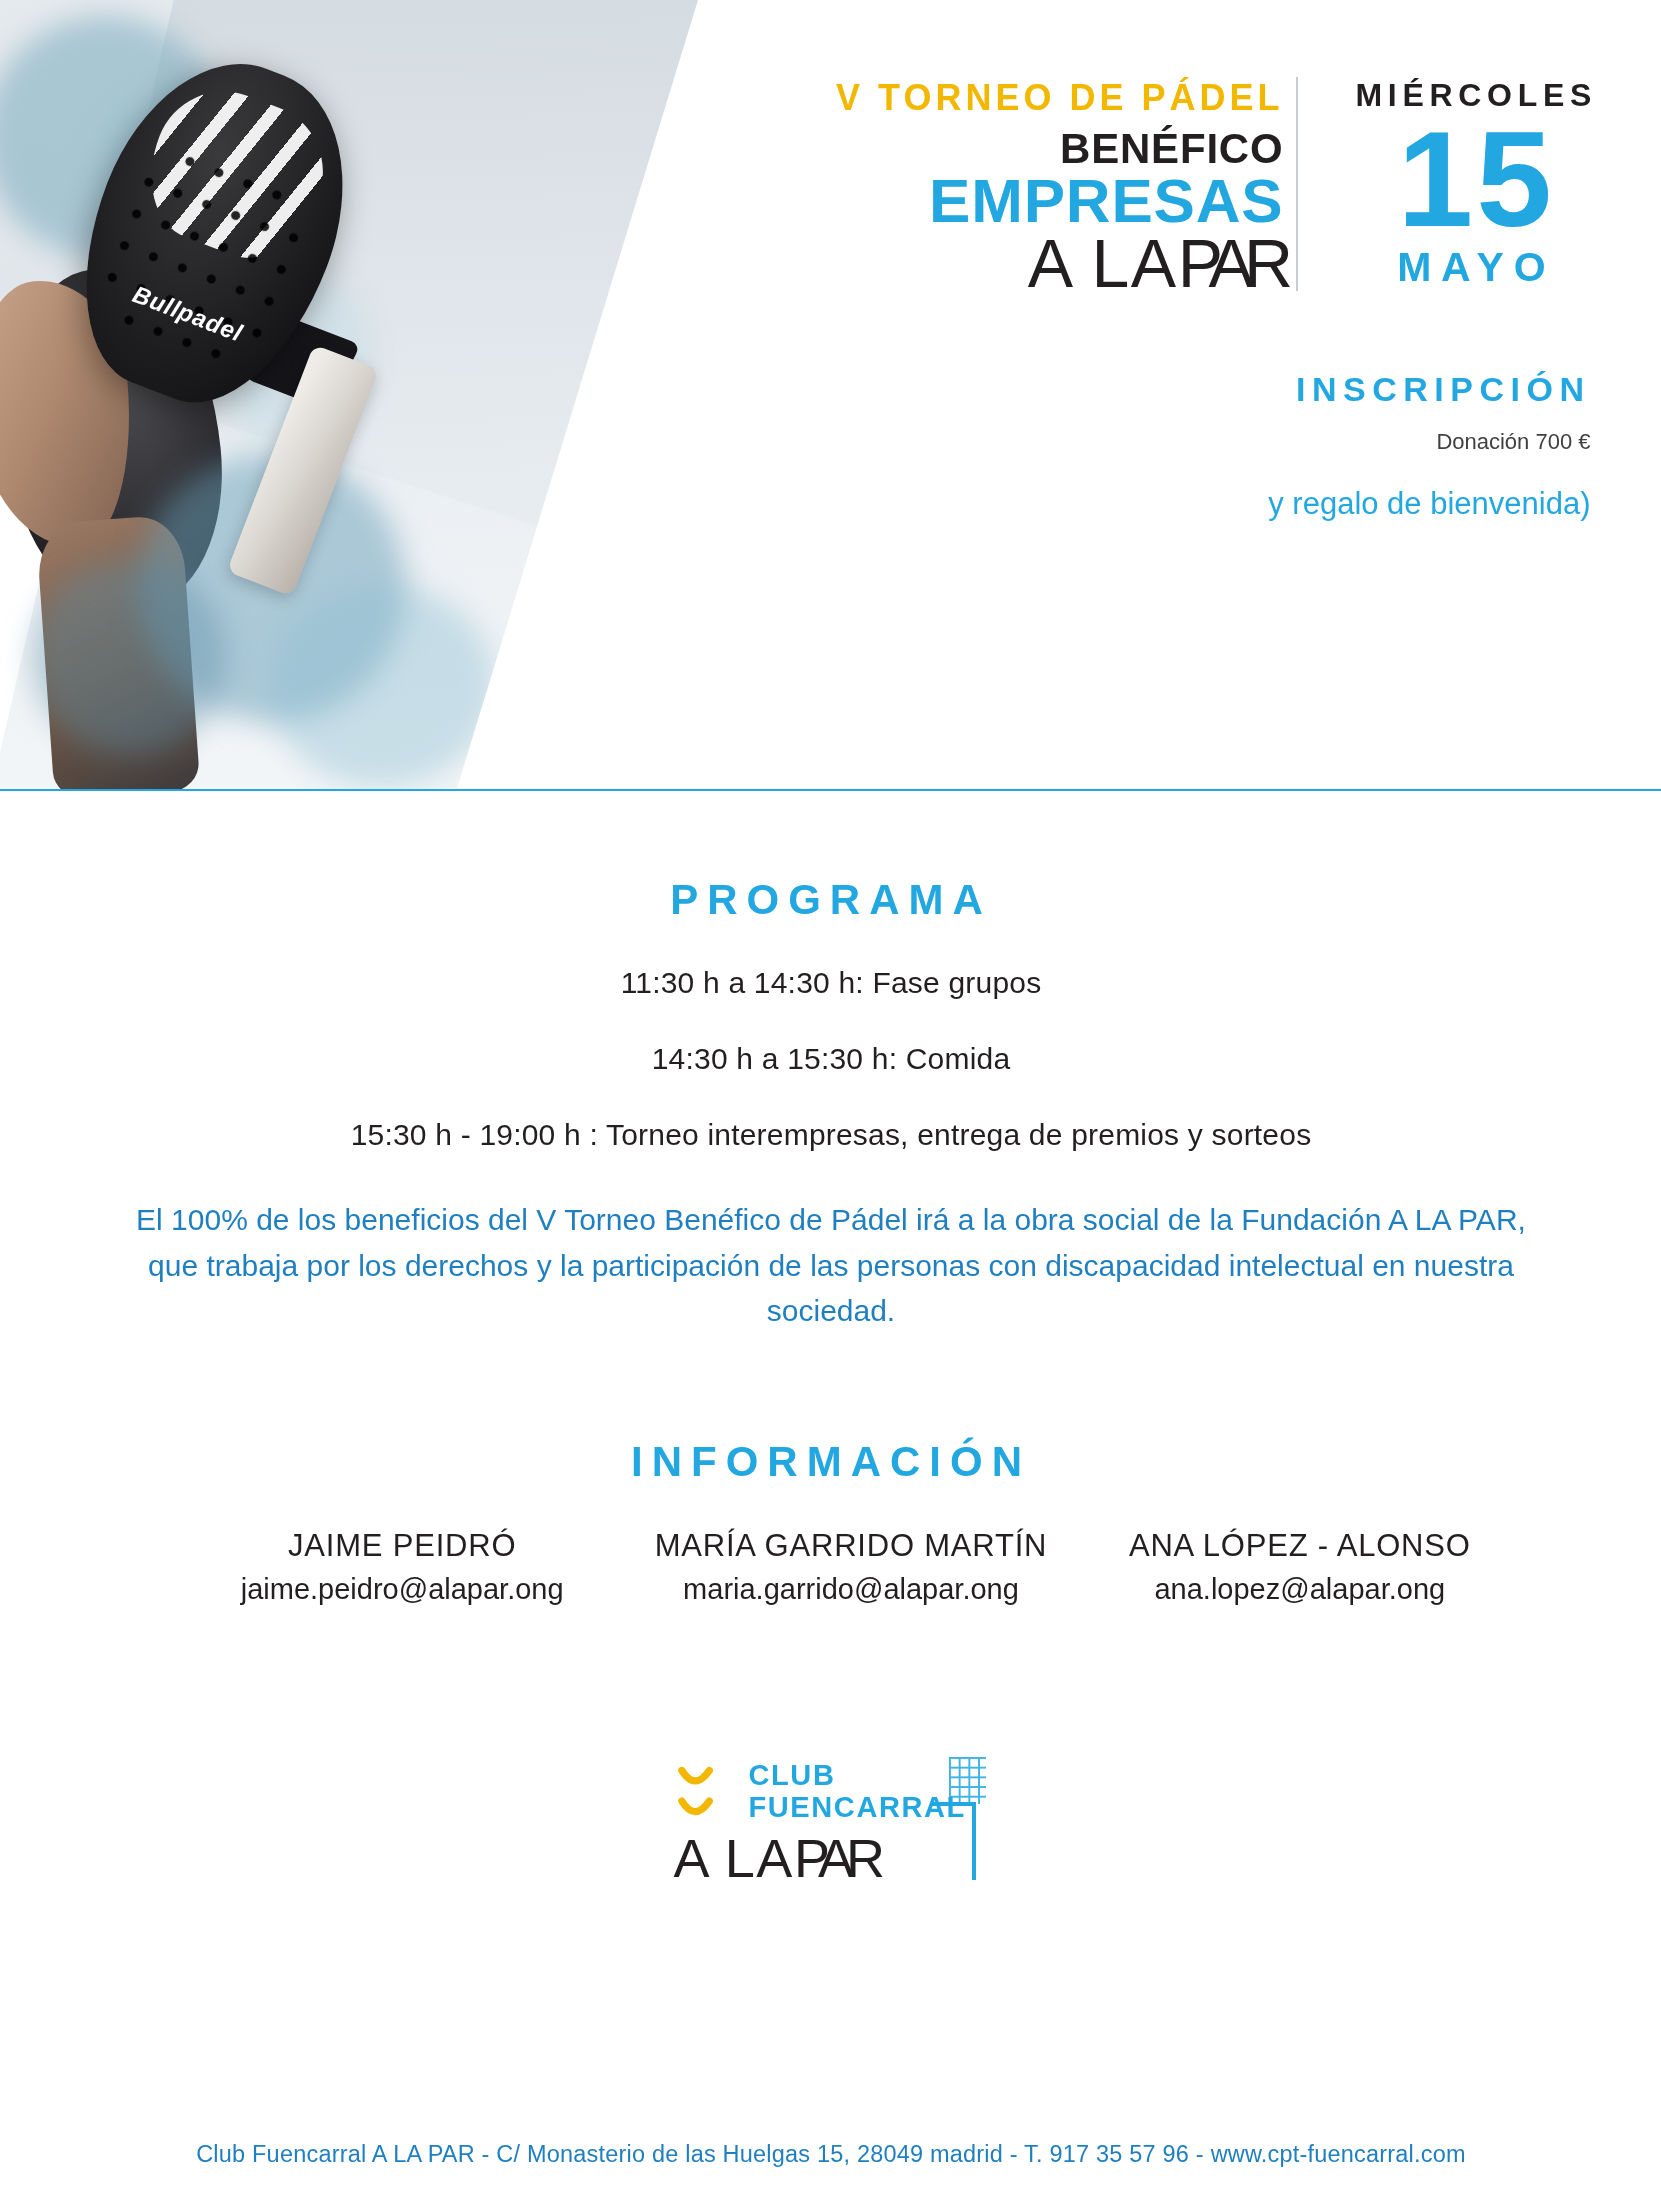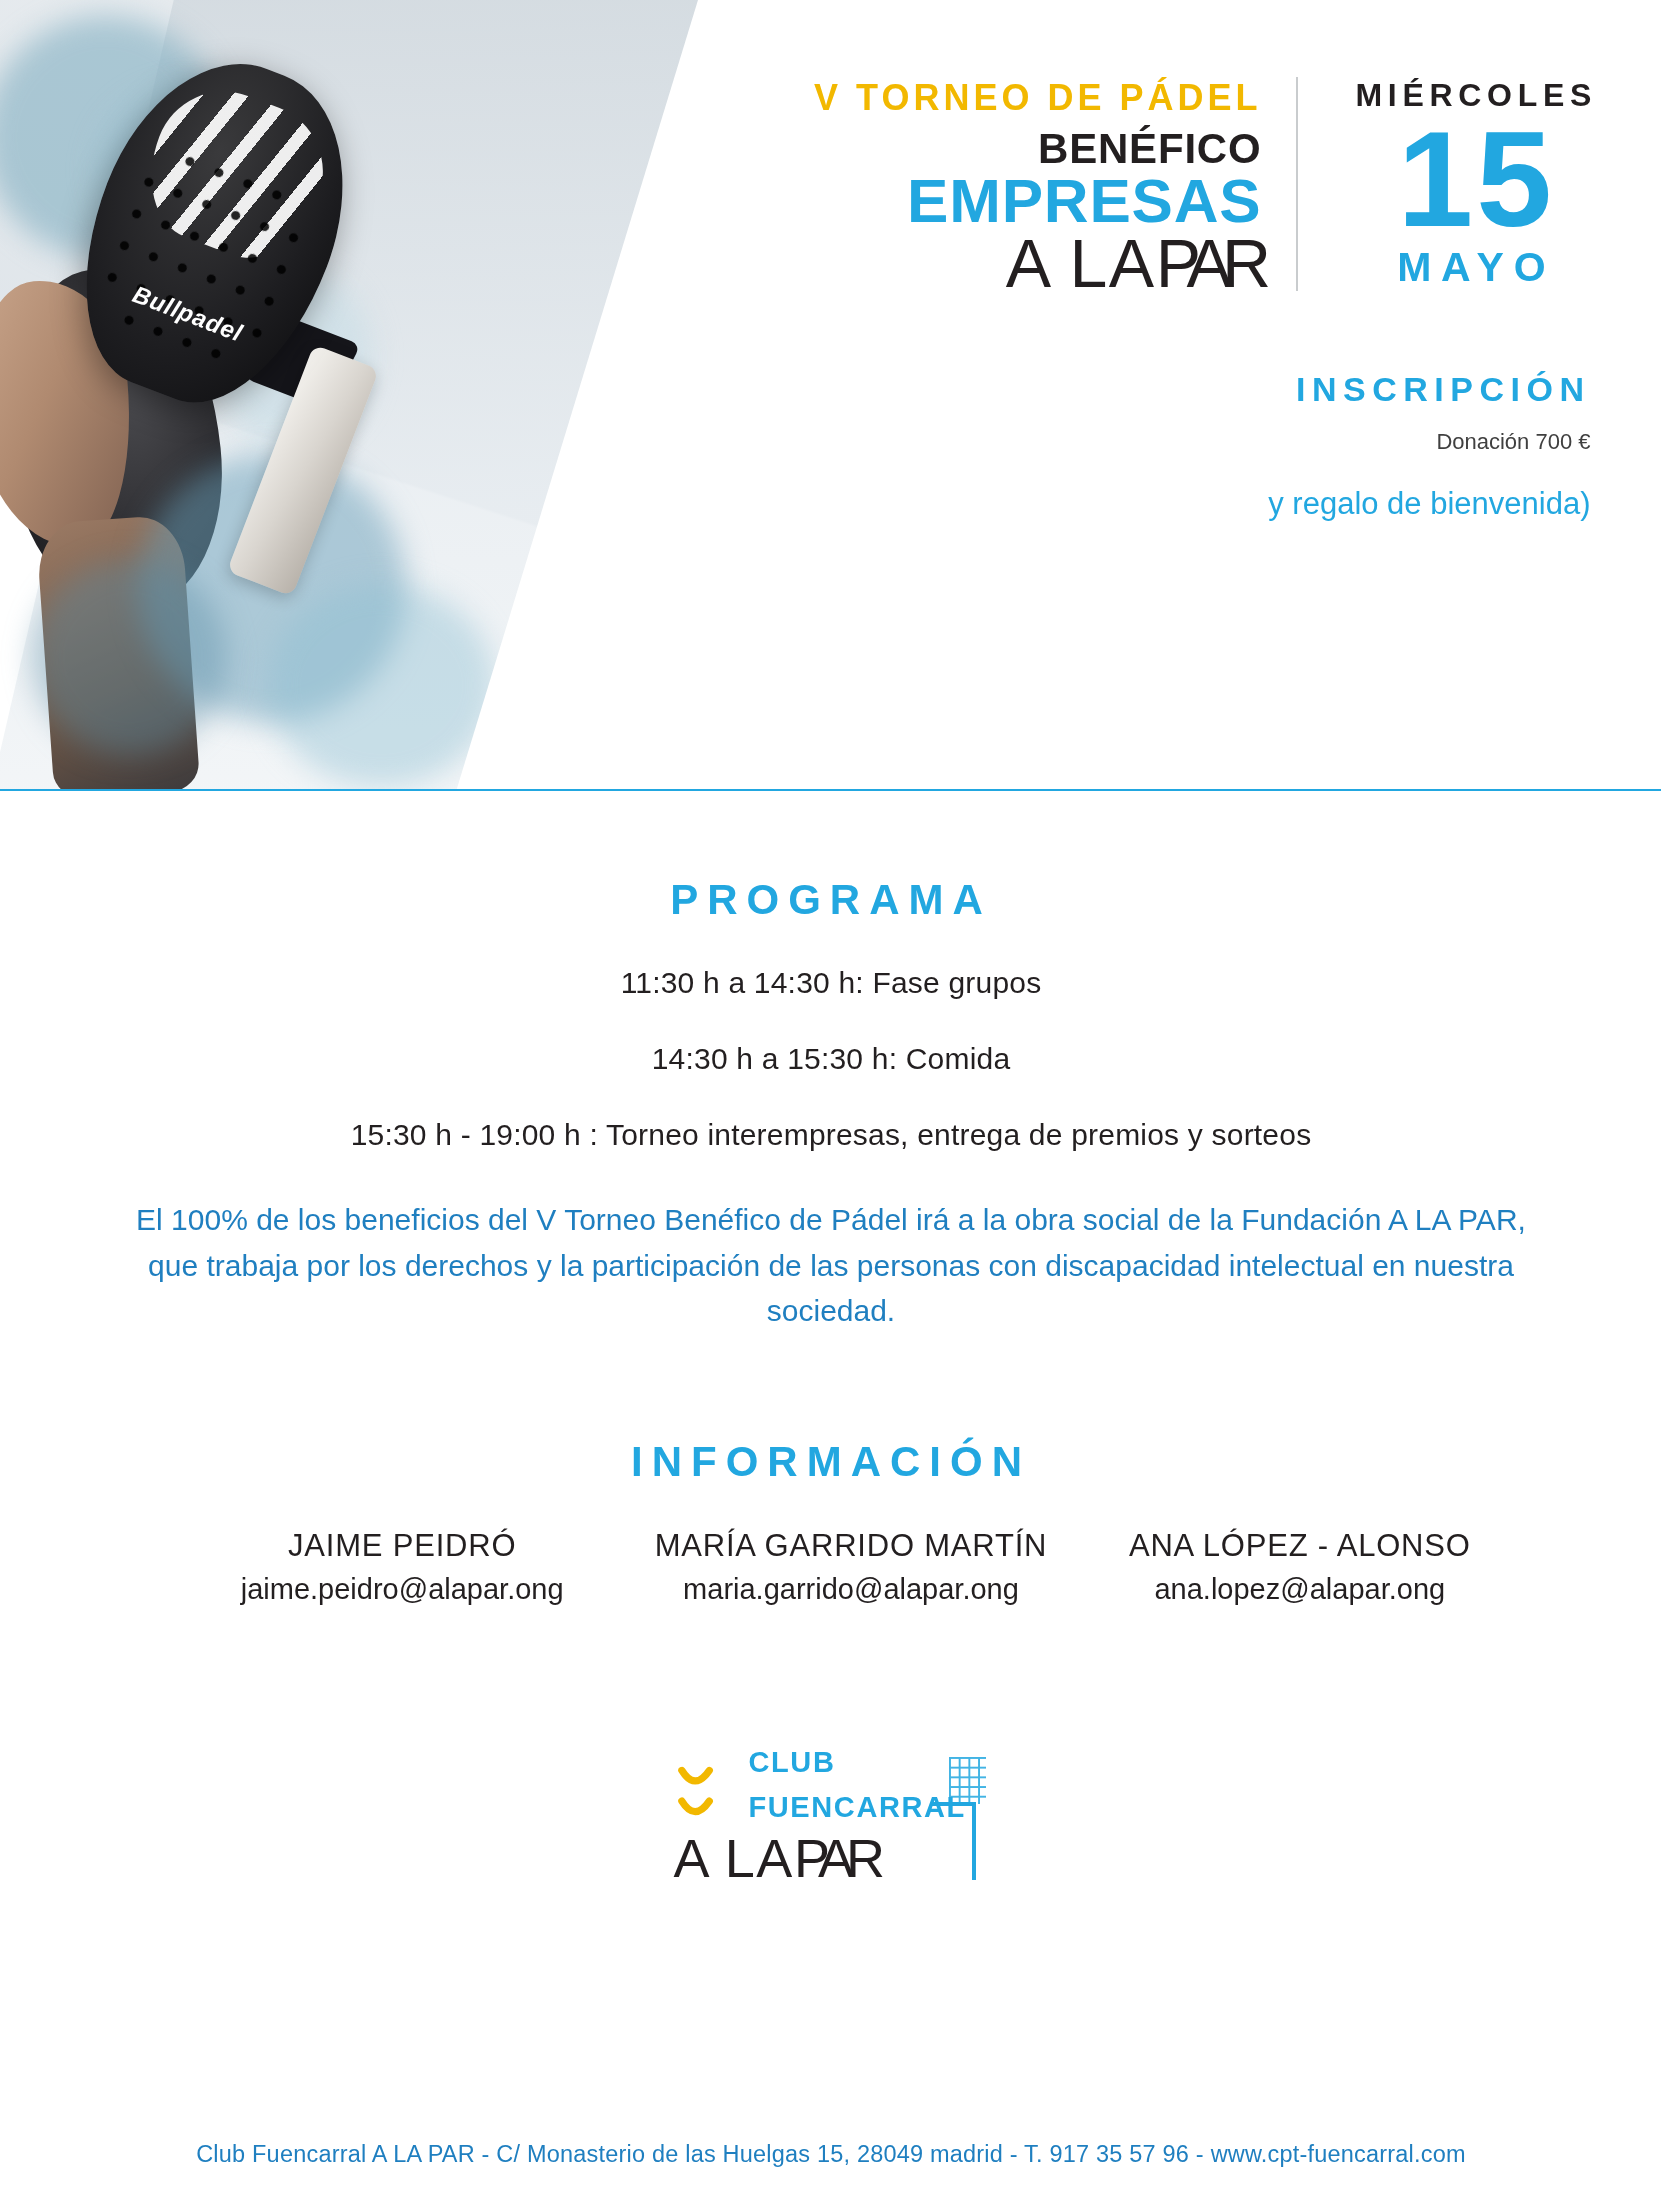--- a/index.html
+++ b/index.html
@@ -172,21 +172,21 @@
     z-index: 5;
   }
   .title-row {
     display: flex;
     justify-content: flex-end;
     align-items: flex-start;
     padding-top: 77px;
   }
   .title-left {
     text-align: right;
-    padding-right: 35px;
+    padding-right: 13px;
   }
   .kicker {
     color: #f2b800;
     font-size: 36px;
     letter-spacing: 4px;
     font-weight: bold;
     margin-bottom: 9.7px;
   }
   .t-benefico {
     color: #231f20;
@@ -338,21 +338,21 @@
   .logo-smiles {
     position: absolute;
     left: 8px;
     top: 14.6px;
     width: 63px;
     height: 73px;
   }
   .logo-club {
     position: absolute;
     left: 80px;
-    top: 2px;
+    top: 15px;
     color: #22a7e0;
     font-size: 29px;
     font-weight: bold;
     letter-spacing: 1.6px;
   }
   .logo-fuencarral {
     position: absolute;
     left: 80px;
     top: 47px;
     color: #22a7e0;

